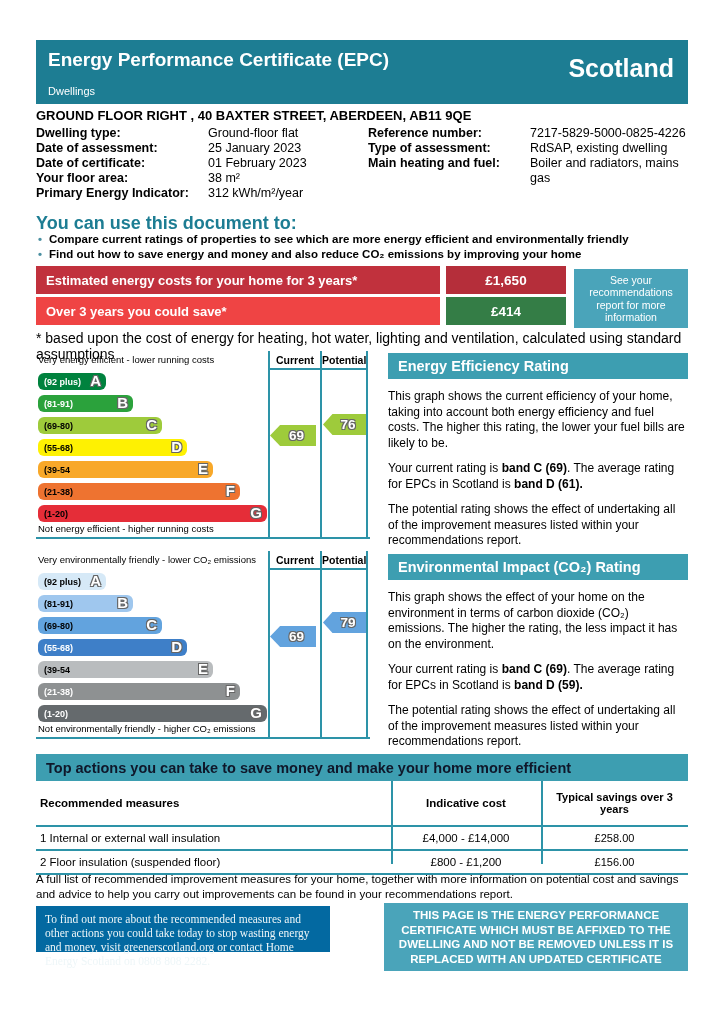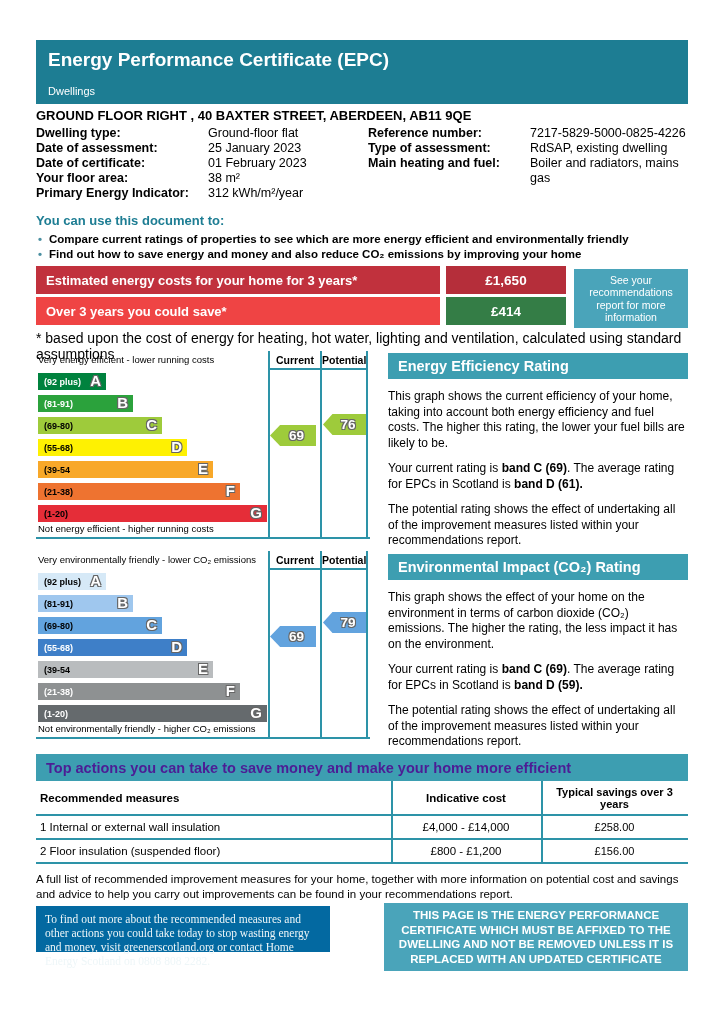--- a/index.html
+++ b/index.html
@@ -18,21 +18,21 @@
   .details { position:absolute; left:36px; top:110px; width:652px; display:flex; font-size:12.5px; line-height:15px; }
   .dcol-l { width:332px; }
   .dcol-r { width:320px; }
   .drow { display:flex; }
   .dlabel { font-weight:bold; }
   .dcol-l .dlabel { width:172px; }
   .dcol-r .dlabel { width:162px; }
   .dval { flex:1; }
 
   
-  .use-head { position:absolute; left:36px; top:197px; font-size:13px; font-weight:bold; color:#1d7d93; }
+  .use-head { position:absolute; left:36px; top:197px; font-size:18px; font-weight:bold; color:#1d7d93; }
   .bullets { position:absolute; left:36px; top:216px; width:652px; font-size:11.5px; font-weight:bold; line-height:15px; }
   .bullet { display:flex; }
   .bullet .dot { color:#4a8fa0; width:13px; padding-left:2px; }
 
   
   .costs { position:absolute; left:36px; top:250px; width:652px; }
   .cost-row { position:absolute; height:28px; color:#fff; font-weight:bold; }
   .cr1 { top:0; } .cr2 { top:31px; }
   .cost-desc { left:0; width:404px; font-size:13px; padding-left:10px; display:flex; align-items:center; }
   .cost-val { left:410px; width:120px; font-size:13.5px; display:flex; align-items:center; justify-content:center; }
@@ -41,21 +41,21 @@
   .cost-side { position:absolute; left:538px; top:3px; width:114px; height:59px; background:#4aa4ba; color:#fff;
     font-size:10.5px; line-height:12.5px; display:flex; align-items:center; justify-content:center; text-align:center; padding:0 4px; }
   .footnote { position:absolute; left:36px; top:314px; font-size:14px; }
 
   
   .chart { position:absolute; left:36px; width:334px; height:188px; border-bottom:2px solid #2d93a8; }
   .chart1 { top:335px; } .chart2 { top:535px; }
   .cap { position:absolute; left:2px; font-size:9.5px; }
   .cap-top { top:3px; } .cap-bot { top:172px; }
   .bands { position:absolute; left:2px; top:22px; }
-  .band { position:relative; height:17px; margin-bottom:5px; display:flex; align-items:center; }
+  .band { position:relative; height:17px; margin-bottom:5px; display:flex; align-items:center;border-radius:6px; }
   .rng { font-size:9px; font-weight:bold; padding-left:6px; }
   .ltr { position:absolute; right:5px; top:-1px; font-size:15px; font-weight:bold; }
   .otl { color:#fff; text-shadow:-1px -1px 0 #666,1px -1px 0 #666,-1px 1px 0 #666,1px 1px 0 #666; }
   .wtx { color:#fff; }
   
   .eb0 { width:68px;  background:#00823e; }
   .eb1 { width:95px;  background:#2ba23c; }
   .eb2 { width:124px; background:#9ecb3b; }
   .eb3 { width:149px; background:#fef102; }
   .eb4 { width:175px; background:#f8a829; }
@@ -85,24 +85,24 @@
   .ar-v-cur { left:234px; top:75px; width:46px; }
   .ar-v-pot { left:287px; top:61px; width:43px; }
 
   
   .tblock { position:absolute; left:388px; width:300px; }
   .tb1 { top:337px; } .tb2 { top:538px; }
   .sec-bar { background:#3d9eb1; color:#fff; font-size:14.5px; font-weight:bold; height:26px; display:flex; align-items:center; padding-left:10px; }
   .para { font-size:12px; line-height:15.5px; margin-top:10px; }
 
   
-  .actions-bar { position:absolute; left:36px; top:738px; width:652px; height:27px; background:#3d9eb1; color:#4c1d95;
+  .actions-bar { position:absolute; left:36px; top:738px; width:652px; height:27px; background:#3d9eb1; color:#0f172a;
     font-size:14.5px; font-weight:bold; display:flex; align-items:center; padding-left:10px; }
   .atable { position:absolute; left:36px; top:765px; width:652px; height:83px; }
-  .t-head { display:flex; height:35px; border-bottom:2px solid #2d93a8; align-items:center; font-weight:bold; font-size:11.5px; }
+  .t-head { display:flex; height:46px; border-bottom:2px solid #2d93a8; align-items:center; font-weight:bold; font-size:11.5px; }
   .t-row { display:flex; height:24px; border-bottom:2px solid #2d93a8; align-items:center; font-size:11.5px; }
   .c1 { width:355px; padding-left:4px; }
   .c2 { width:150px; text-align:center; }
   .c3 { flex:1; text-align:center; font-size:11px; }
   .vline { position:absolute; top:0; width:2px; height:83px; background:#2d93a8; }
   .vl1 { left:355px; } .vl2 { left:505px; }
   .atable-note { position:absolute; left:36px; top:856px; width:652px; font-size:11.5px; line-height:14.5px; }
 
   
   .fbox-l { position:absolute; left:36px; top:890px; width:294px; height:46px; background:#0369a1; color:#eef6f8;
@@ -111,20 +111,21 @@
     font-size:11.5px; font-weight:bold; line-height:14.5px; display:flex; align-items:center; justify-content:center; text-align:center; padding:4px 12px; }
 </style>
 </head>
 <body>
 
 <div class="page">
 
   <div class="hdr">
     <div class="hdr-title">Energy Performance Certificate (EPC)</div>
     <div class="hdr-sub">Dwellings</div>
+    <div class="hdr-region">Scotland</div>
   </div>
 
   <div class="addr">GROUND FLOOR RIGHT , 40 BAXTER STREET, ABERDEEN, AB11 9QE</div>
 
   <div class="details">
     <div class="dcol-l">
       <div class="drow">
           <div class="dlabel">Dwelling type:</div>
           <div class="dval">Ground-floor flat</div>
         </div>

